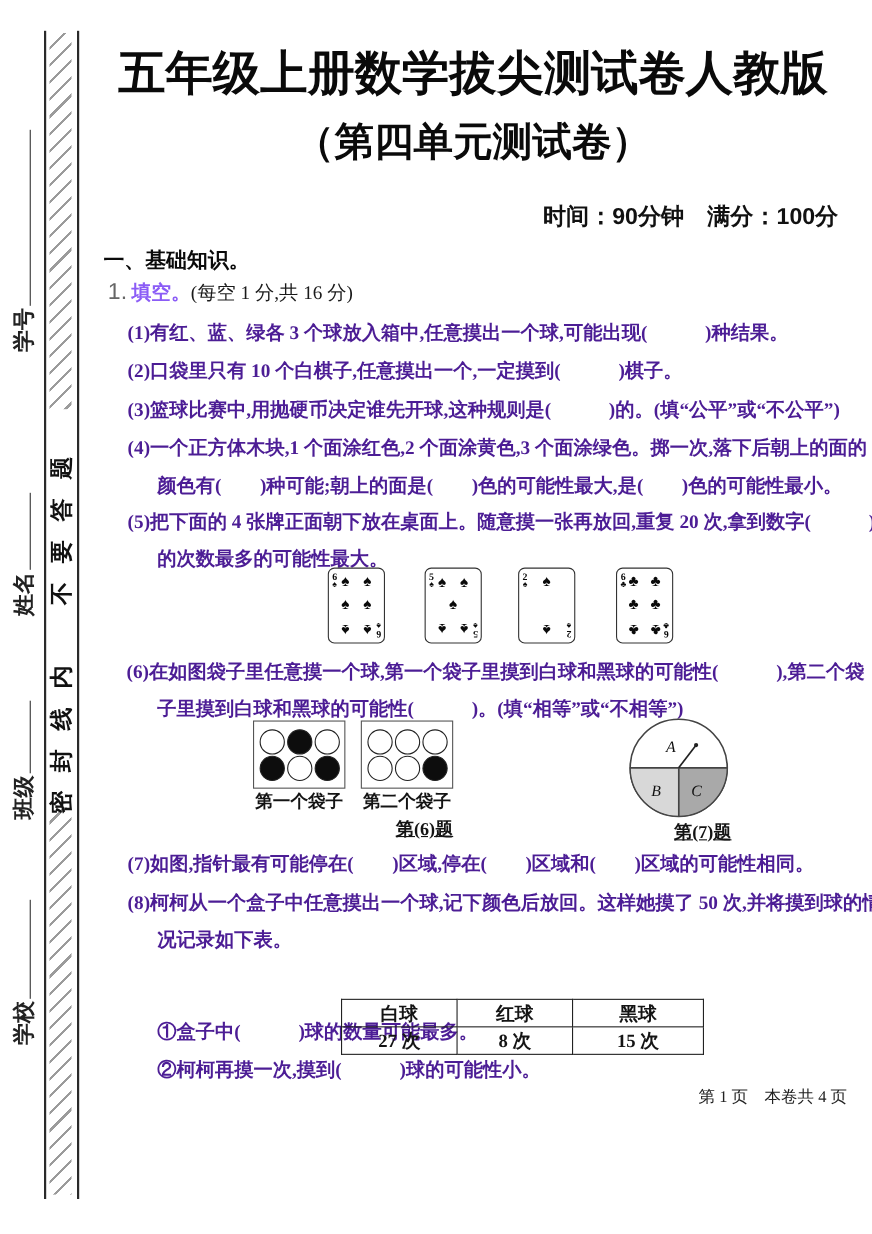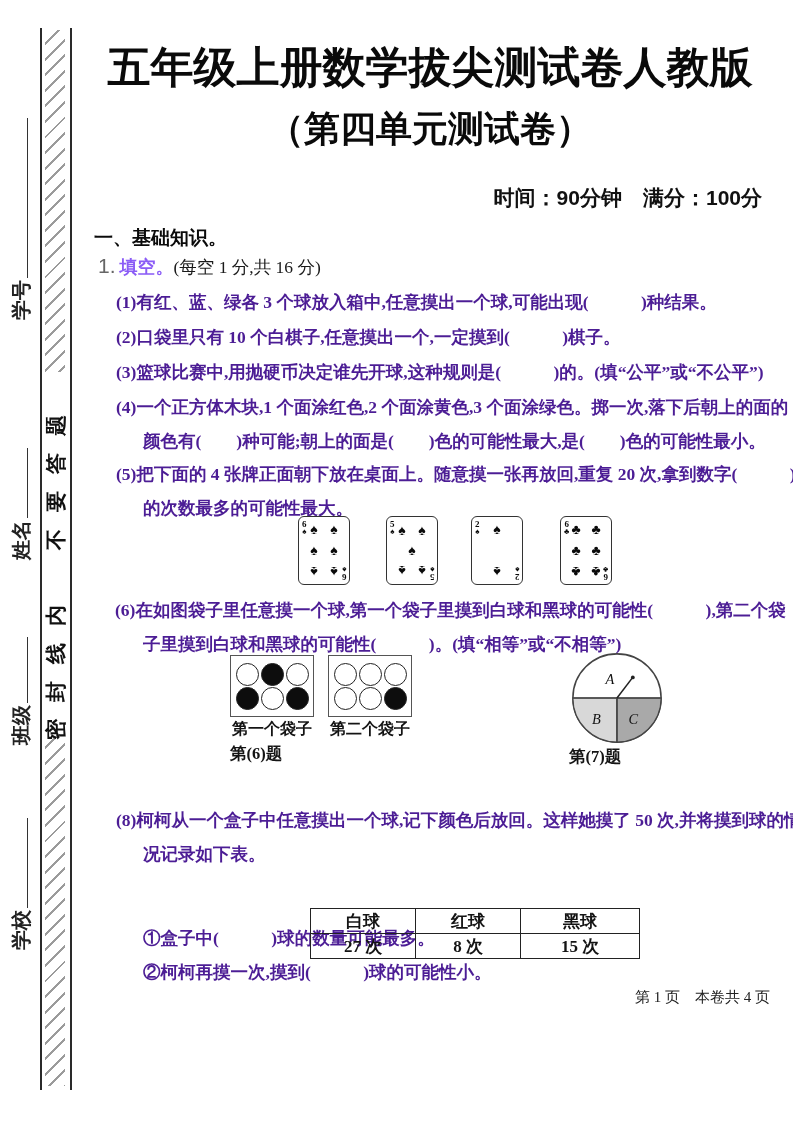--- a/index.html
+++ b/index.html
@@ -79,22 +79,22 @@
     display:flex;flex-wrap:wrap;align-content:center;justify-content:center;gap:1px 2px;
   }
   .ball{width:23px;height:23px;border-radius:50%;border:1.5px solid #222;box-sizing:border-box;}
   .ball.white{background:#fff;}
   .ball.black{background:#0d0d0d;}
   .bag-label{
     position:absolute;top:64px;width:88px;text-align:center;
     font:600 16px "Liberation Serif",serif;color:#141414;white-space:nowrap;
   }
   .fig-caption{
-    position:absolute;text-align:left;
-    font:600 16.5px "Liberation Serif",serif;color:#141414;white-space:nowrap;
+    position:absolute;text-align:right;
+    font:600 16.5px "Liberation Serif",serif;color:#141414;white-space:nowrap;text-decoration:underline;
   }
   
   #fig7-svg{position:absolute;top:651px;left:479px;}
   
   #tbl8{
     position:absolute;top:864px;left:220px;border-collapse:collapse;
     font:600 17px "Liberation Serif",serif;color:#141414;margin-top:44px;
   }
   #tbl8 td{
     border:1.6px solid #222;width:100px;height:24px;text-align:center;padding:0 2px;
@@ -141,20 +141,21 @@
 
   <div class="line" style="top:291px;left:26px;">(1)有红、蓝、绿各 3 个球放入箱中,任意摸出一个球,可能出现(　　　)种结果。</div>
   <div class="line" style="top:326px;left:26px;">(2)口袋里只有 10 个白棋子,任意摸出一个,一定摸到(　　　)棋子。</div>
   <div class="line" style="top:361px;left:26px;">(3)篮球比赛中,用抛硬币决定谁先开球,这种规则是(　　　)的。(填“公平”或“不公平”)</div>
   <div class="line" style="top:396px;left:26px;">(4)一个正方体木块,1 个面涂红色,2 个面涂黄色,3 个面涂绿色。掷一次,落下后朝上的面的</div>
   <div class="line" style="top:430px;left:53px;">颜色有(　　)种可能;朝上的面是(　　)色的可能性最大,是(　　)色的可能性最小。</div>
   <div class="line" style="top:463px;left:26px;">(5)把下面的 4 张牌正面朝下放在桌面上。随意摸一张再放回,重复 20 次,拿到数字(　　　)</div>
   <div class="line" style="top:497px;left:53px;">的次数最多的可能性最大。</div>
   <div class="line" style="top:599px;left:25px;">(6)在如图袋子里任意摸一个球,第一个袋子里摸到白球和黑球的可能性(　　　),第二个袋</div>
   <div class="line" style="top:633px;left:53px;">子里摸到白球和黑球的可能性(　　　)。(填“相等”或“不相等”)</div>
+  <div class="line" style="top:774px;left:26px;">(7)如图,指针最有可能停在(　　)区域,停在(　　)区域和(　　)区域的可能性相同。</div>
   <div class="line" style="top:809px;left:26px;">(8)柯柯从一个盒子中任意摸出一个球,记下颜色后放回。这样她摸了 50 次,并将摸到球的情</div>
   <div class="line" style="top:843px;left:53px;">况记录如下表。</div>
   <div class="line" style="top:927px;left:53px;">①盒子中(　　　)球的数量可能最多。</div>
   <div class="line" style="top:961px;left:53px;">②柯柯再摸一次,摸到(　　　)球的可能性小。</div>
 
   <div id="cards-row">
       <div class="card" style="left: 208px;">
         <div class="corner">
           <div class="crank">6</div>
           <div class="csuit">♠</div>

